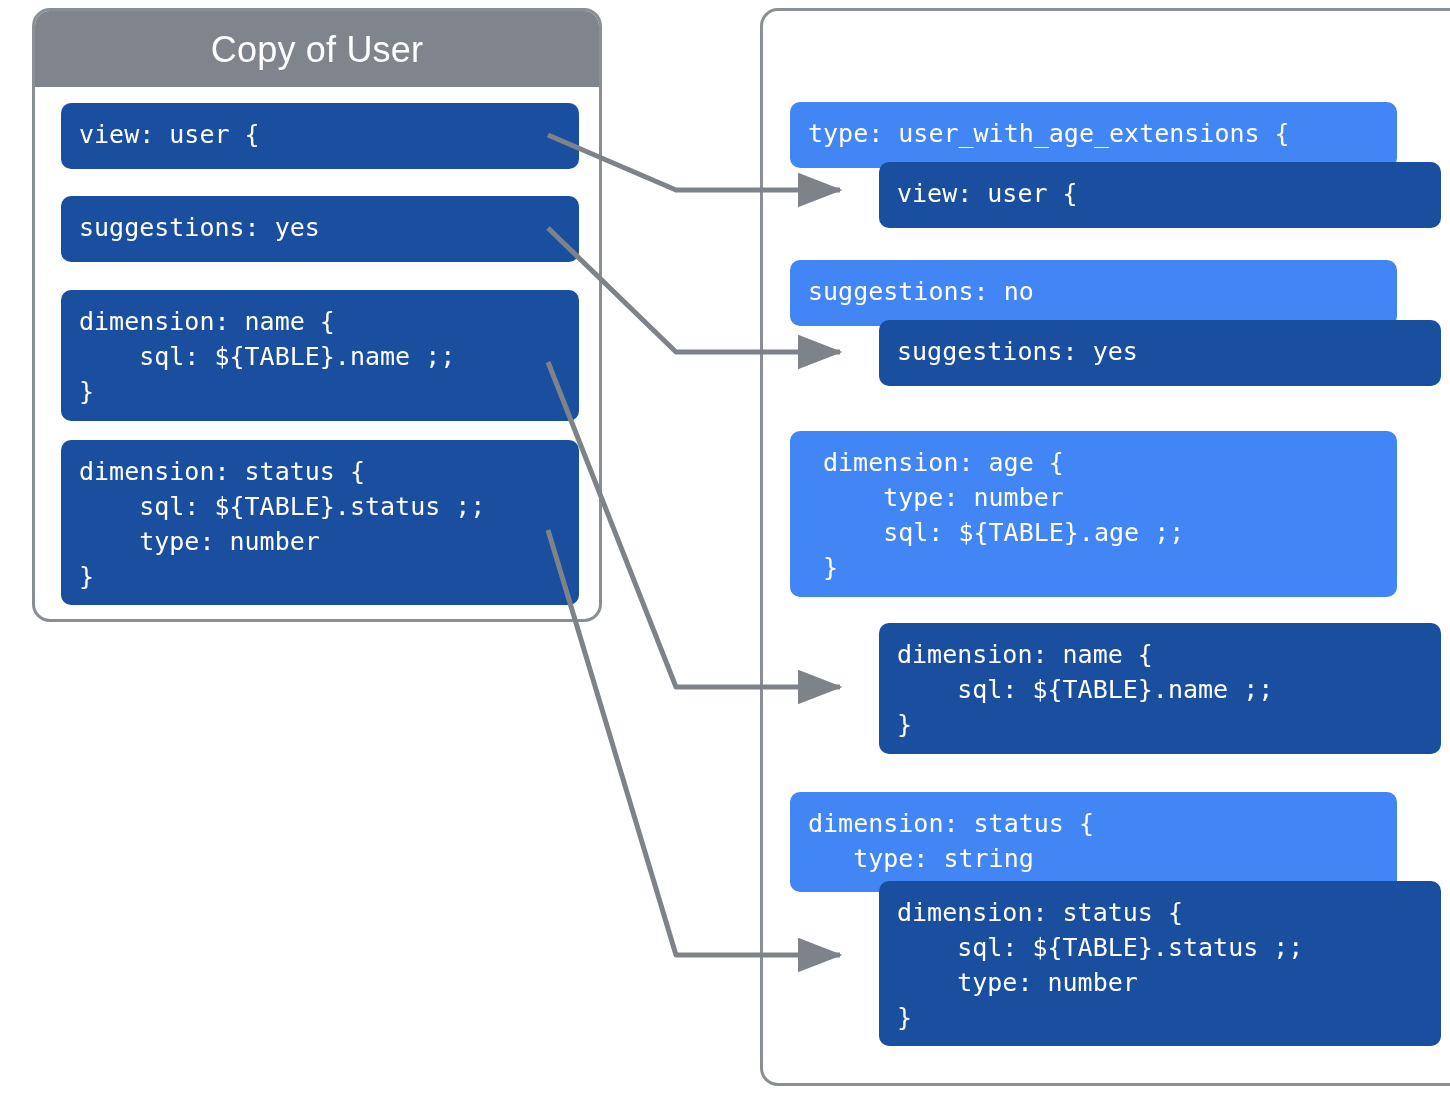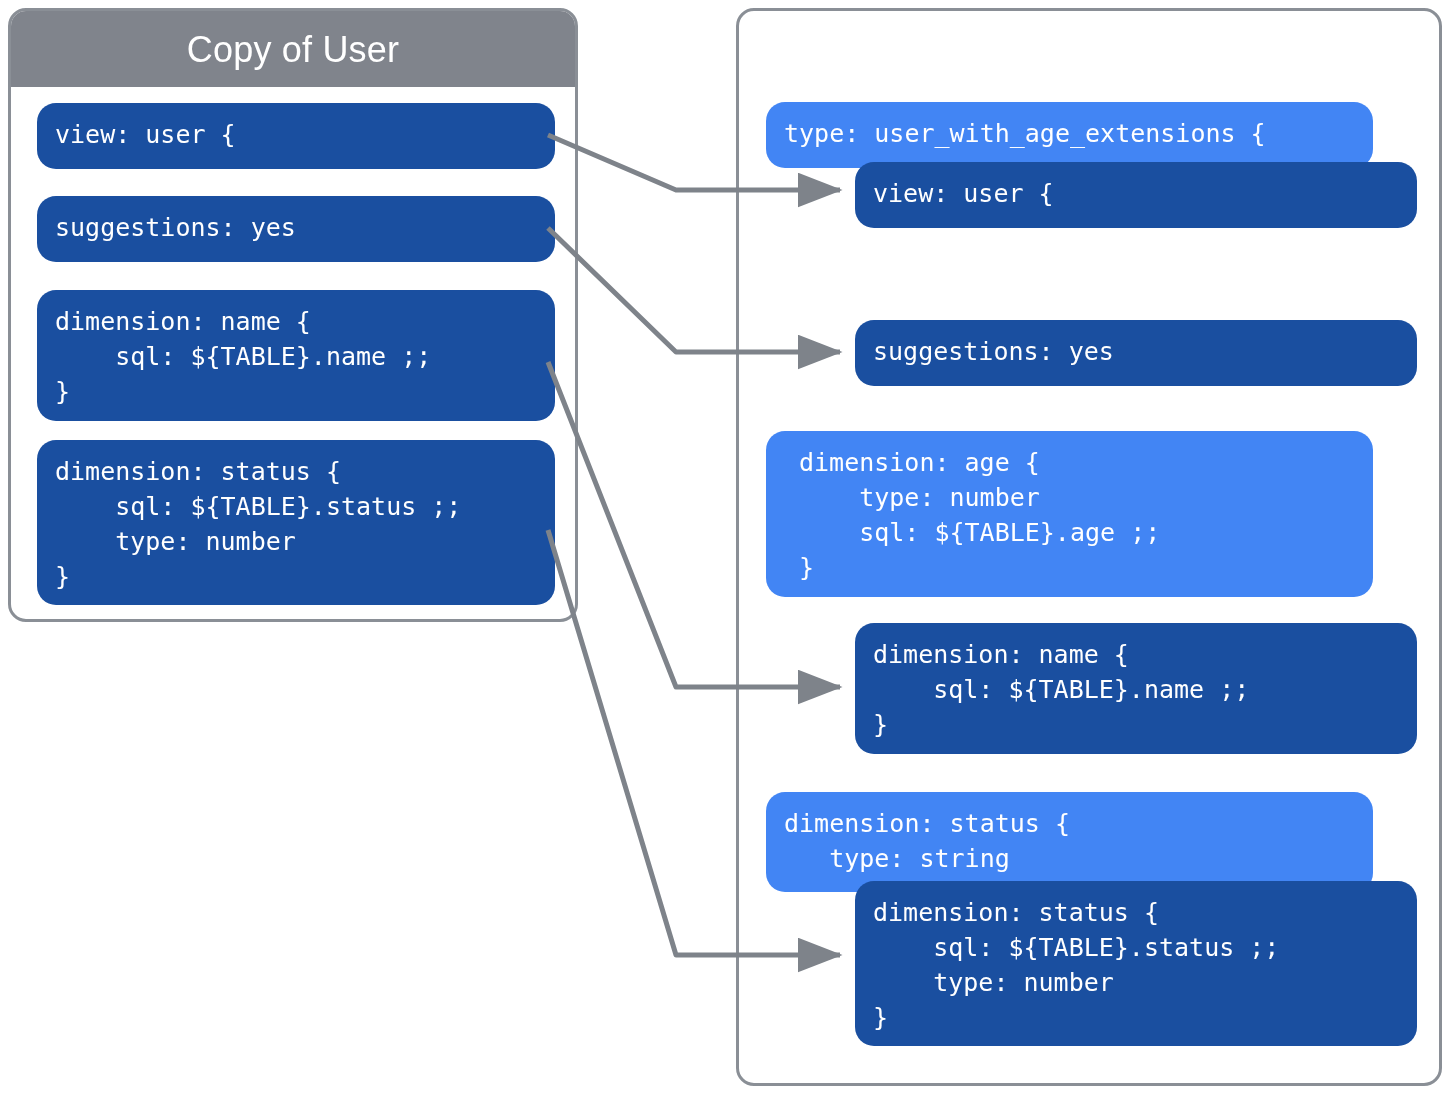--- a/index.html
+++ b/index.html
@@ -20,20 +20,21 @@
   }
 
   
   .panel {
     position: absolute;
     box-sizing: border-box;
     border: 3px solid #8a8f96;
     border-radius: 18px;
     background: #ffffff;
     overflow: hidden;
+    margin-left: 24px;
   }
   .panel-header {
     position: absolute;
     left: 0;
     top: 0;
     width: 100%;
     background: #80848c;
     color: #ffffff;
     text-align: center;
     font-size: 36px;
@@ -57,21 +58,21 @@
     top: 8px;
     width: 706px;
     height: 1078px;
   }
   #panel-right .panel-header { height: 76px; padding-top: 21px; }
 
   
   .code-block {
     position: absolute;
     box-sizing: border-box;
-    border-radius: 19px;
+    border-radius: 10px;
     color: #ffffff;
     font-family: "DejaVu Sans Mono", "Liberation Mono", monospace;
     font-size: 25px;
     line-height: 35px;
     white-space: pre;
     padding: 14px 18px 16px 18px;
     letter-spacing: 0px;
   }
   .code-block.dark  { background: #1a4fa0; }
   .code-block.light { background: #4285f4; }
@@ -112,20 +113,21 @@
     type: number
 }</div>
   </div>
 
   <div class="panel" id="panel-right">
 
     <div class="code-block light z-light" style="left:27px; top:91px; width:607px; height:66px;">type: user_with_age_extensions {</div>
 
     <div class="code-block dark z-dark" style="left:116px; top:151px; width:562px; height:66px;">view: user {</div>
 
+    <div class="code-block light z-light" style="left:27px; top:249px; width:607px; height:66px;">suggestions: no</div>
 
     <div class="code-block dark z-dark" style="left:116px; top:309px; width:562px; height:66px;">suggestions: yes</div>
 
     <div class="code-block light z-light" style="left:27px; top:420px; width:607px; height:166px;padding-left:33px;">dimension: age {
     type: number
     sql: ${TABLE}.age ;;
 }</div>
 
     <div class="code-block dark z-dark" style="left:116px; top:612px; width:562px; height:131px;">dimension: name {
     sql: ${TABLE}.name ;;

